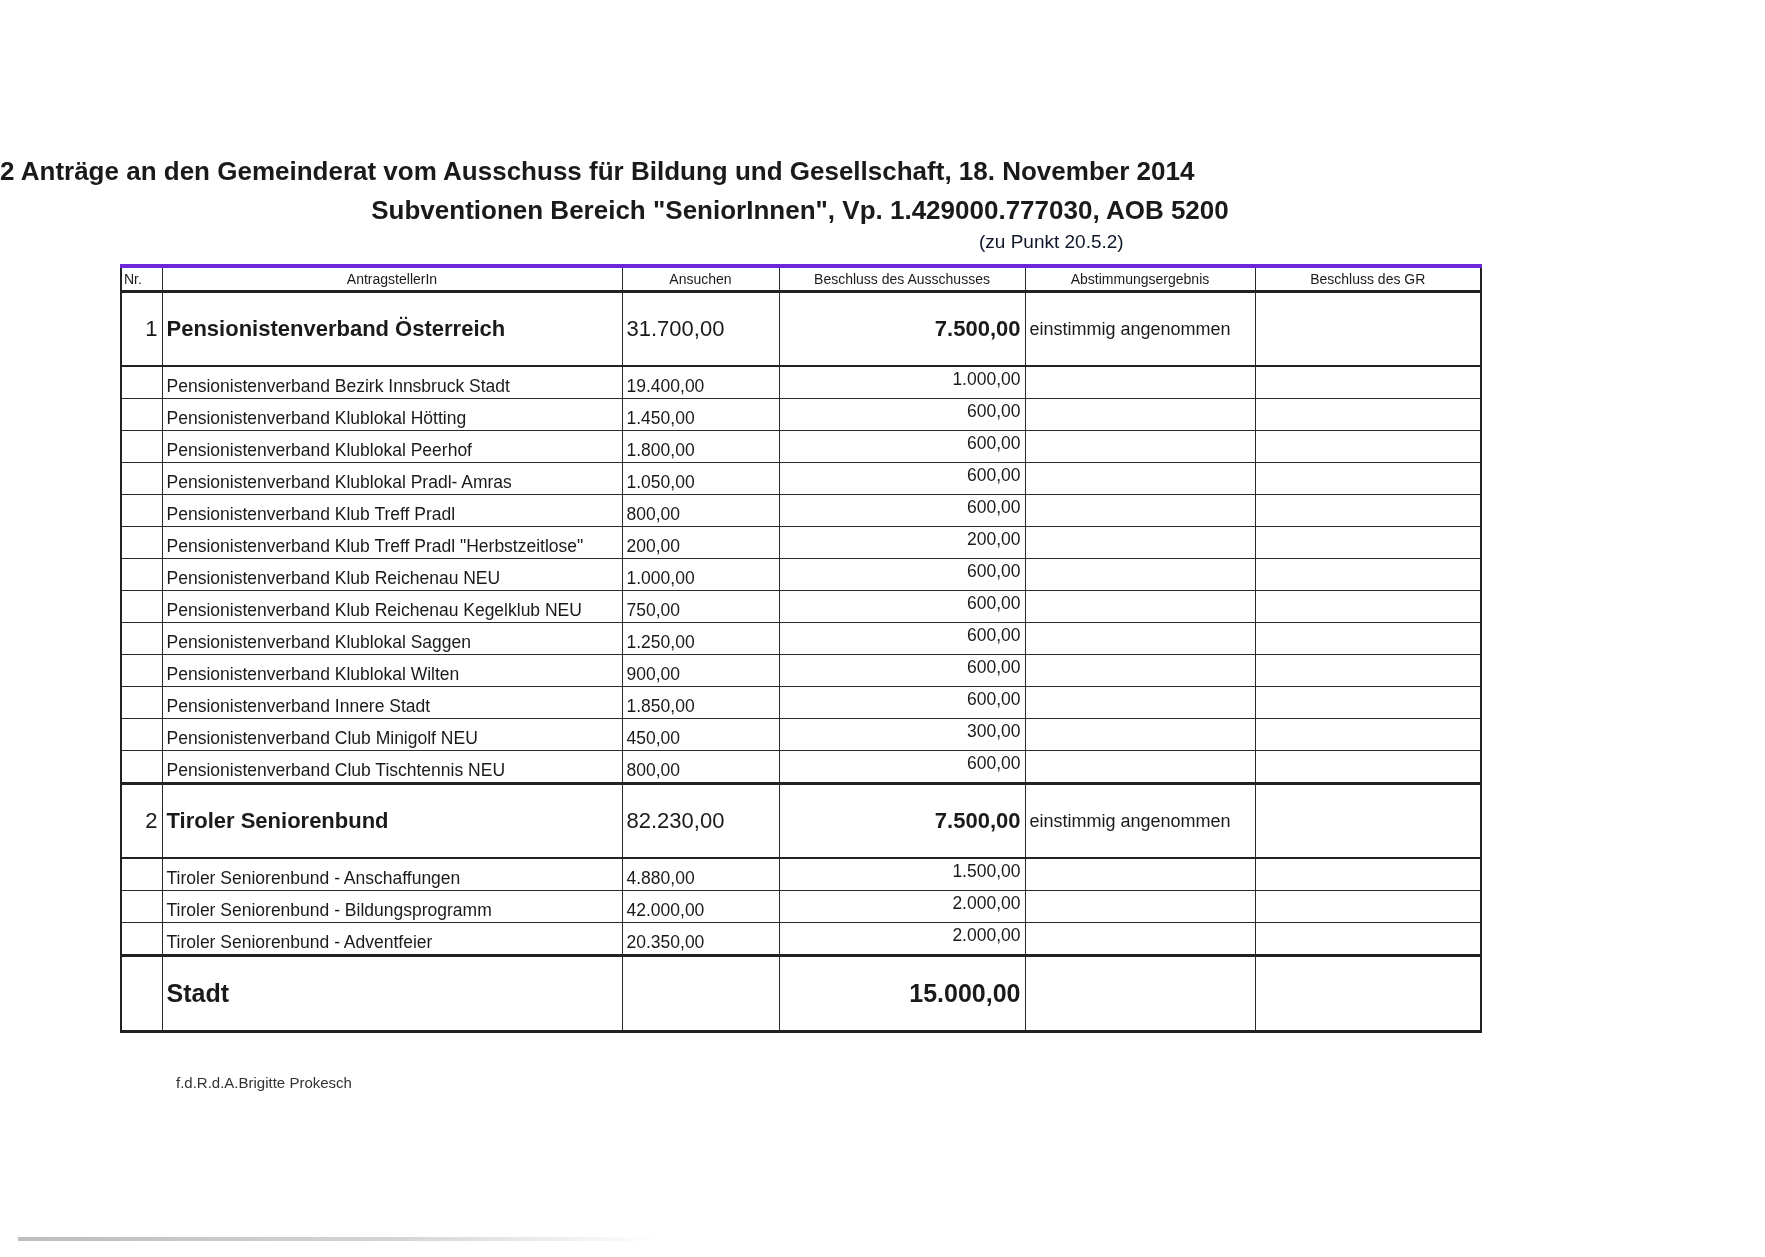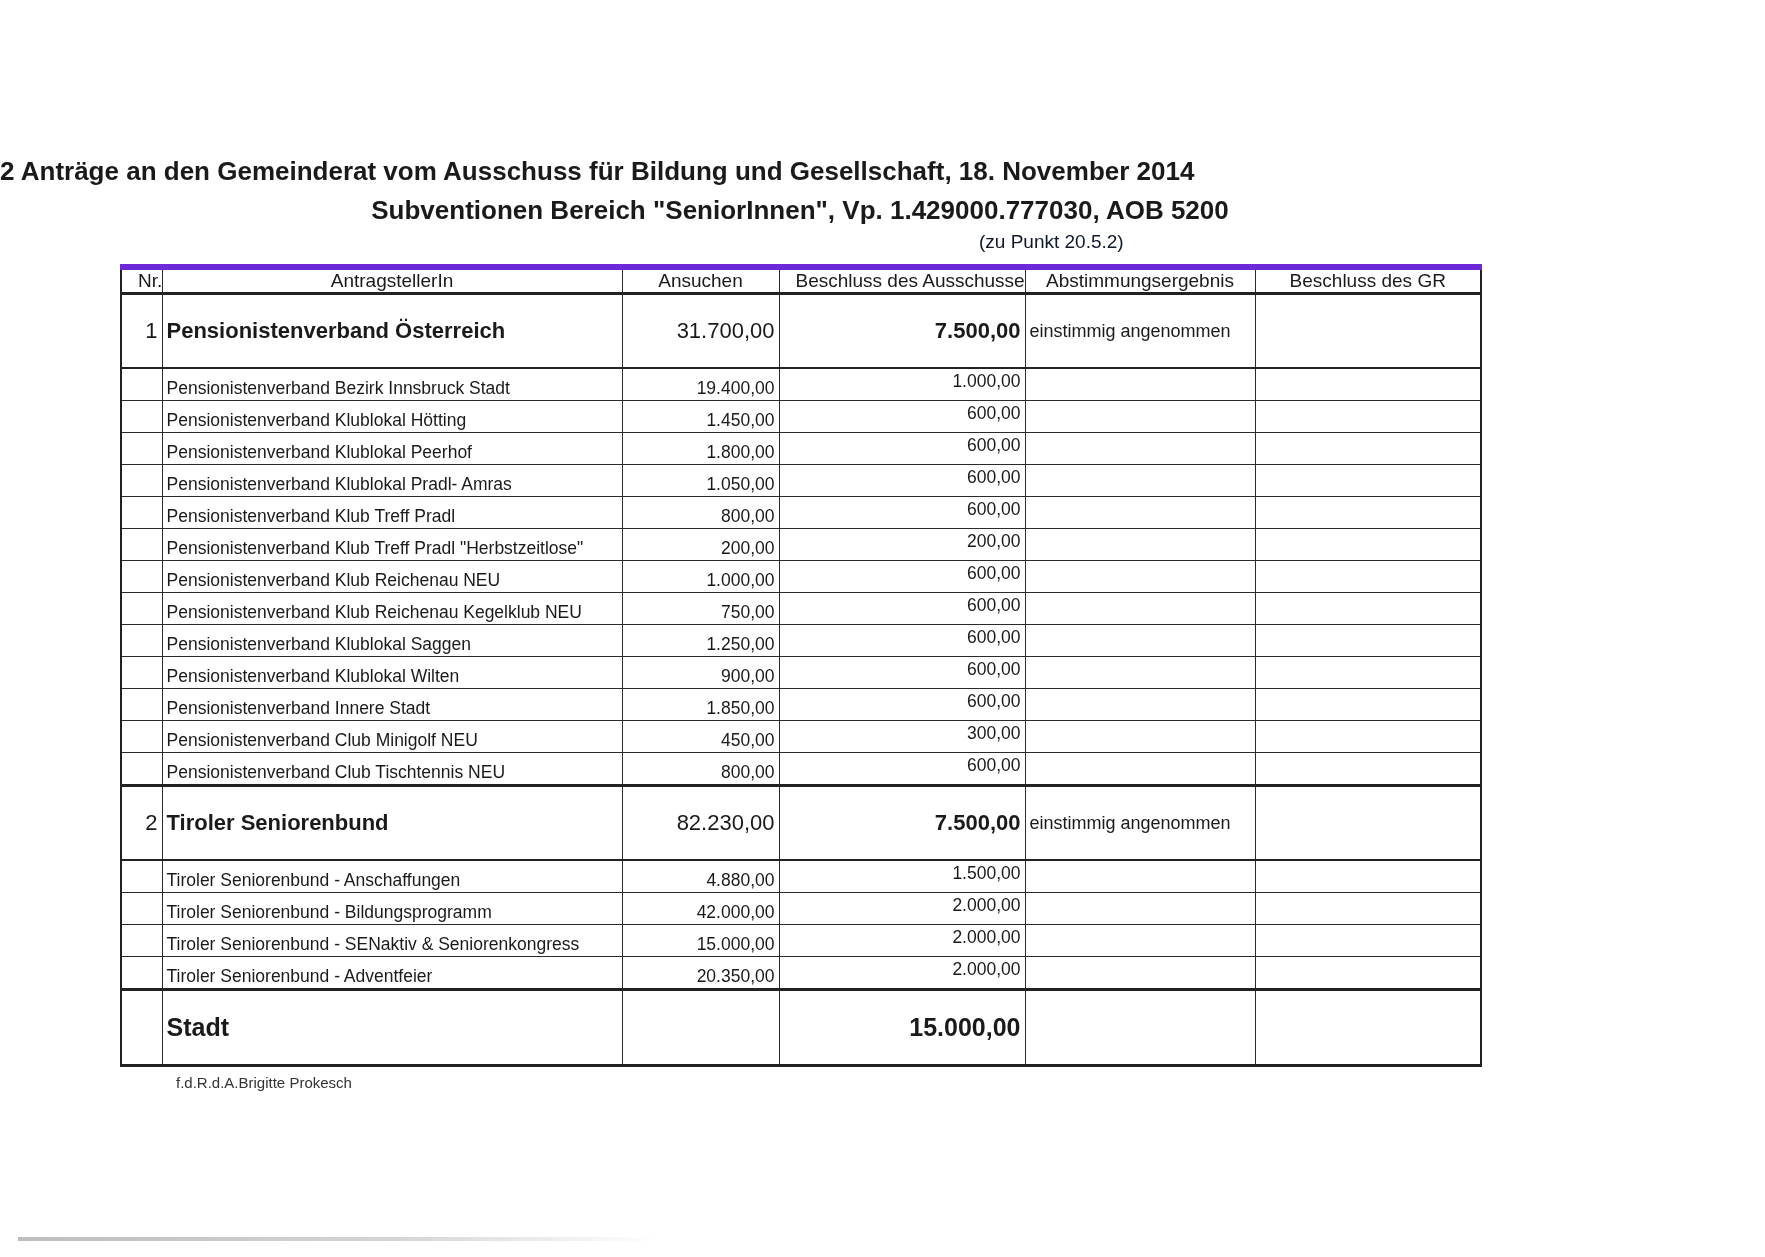--- a/index.html
+++ b/index.html
@@ -6,33 +6,33 @@
   body { width:1765px; height:1257px; position:relative; overflow:hidden;
          font-family:"Liberation Sans", sans-serif; color:#1a1a1a; }
   .title1 { position:absolute; left:0; width:1600px; top:156px; text-align:left;
             font-weight:bold; font-size:26px; letter-spacing:0px; }
   .title2 { position:absolute; left:0; width:1600px; top:195px; text-align:center;
             font-weight:bold; font-size:26px; }
   .ref { position:absolute; left:979px; top:231px; font-size:19px; color:#0f172a; }
   table.sub { position:absolute; left:120px; top:264px; border-collapse:collapse;
               table-layout:fixed; width:1360px; }
   table.sub td, table.sub th { border:1.4px solid #2a2a2a; padding:0 4px; overflow:hidden; white-space:nowrap; }
-  table.sub th { font-weight:normal; font-size:19px; height:22px; text-align:center; border-top:6px solid #6d28d9; border-bottom:3px solid #222; padding:0 16px; }
+  table.sub th { font-weight:normal; font-size:14px; height:22px; text-align:center; border-top:4px solid #6d28d9; border-bottom:3px solid #222; padding:0 2px; }
   table.sub th.nr { text-align:left; }
   col.c-nr { width:41px; } col.c-ant { width:460px; } col.c-ans { width:157px; }
   col.c-bes { width:246px; } col.c-abs { width:230px; } col.c-gr { width:226px; }
   tr.main td { height:72px; font-size:22px; }
   tr.main td.name { font-weight:bold; font-size:22px; }
   tr.main td.bes { font-weight:bold; font-size:22px; text-align:right; }
   tr.main td.abs { font-size:18px; }
   tr.main td { border-bottom:2.5px solid #222; }
   tr.detail td { height:28px; font-size:17.5px; vertical-align:bottom; padding-bottom:1px; }
   tr.detail td.bes { vertical-align:top; padding-top:2px; }
   td.nr { text-align:right; }
-  td.ans { text-align:right; }
+  td.ans { text-align:left; }
   td.bes { text-align:right; }
   tr.last td { border-bottom:3px solid #222; }
   tr.sum td { height:73px; border-bottom:3.5px solid #222; }
   tr.sum td.name { font-weight:bold; font-size:25px; }
   tr.sum td.bes { font-weight:bold; font-size:25px; text-align:right; }
   table.sub td.first, table.sub th.first { border-left:2.5px solid #222; }
   table.sub td.lastc, table.sub th.lastc { border-right:2px solid #222; }
   .sig { position:absolute; left:176px; top:1074px; font-size:15px; color:#333; }
   .smudge { position:absolute; left:18px; top:1237px; width:640px; height:4px;
             background:linear-gradient(to right, #bdbdbd, #d5d5d5 60%, rgba(255,255,255,0)); }
@@ -193,28 +193,20 @@
         <td class="lastc"></td>
       </tr>
       <tr class="detail">
         <td class="nr first"></td>
         <td>Tiroler Seniorenbund - Bildungsprogramm</td>
         <td class="ans">42.000,00</td>
         <td class="bes">2.000,00</td>
         <td></td>
         <td class="lastc"></td>
       </tr>
-      <tr class="detail">
-        <td class="nr first"></td>
-        <td>Tiroler Seniorenbund - SENaktiv &amp; Seniorenkongress</td>
-        <td class="ans">15.000,00</td>
-        <td class="bes">2.000,00</td>
-        <td></td>
-        <td class="lastc"></td>
-      </tr>
       <tr class="detail last">
         <td class="nr first"></td>
         <td>Tiroler Seniorenbund - Adventfeier</td>
         <td class="ans">20.350,00</td>
         <td class="bes">2.000,00</td>
         <td></td>
         <td class="lastc"></td>
       </tr>
       <tr class="sum">
         <td class="nr first"></td>

